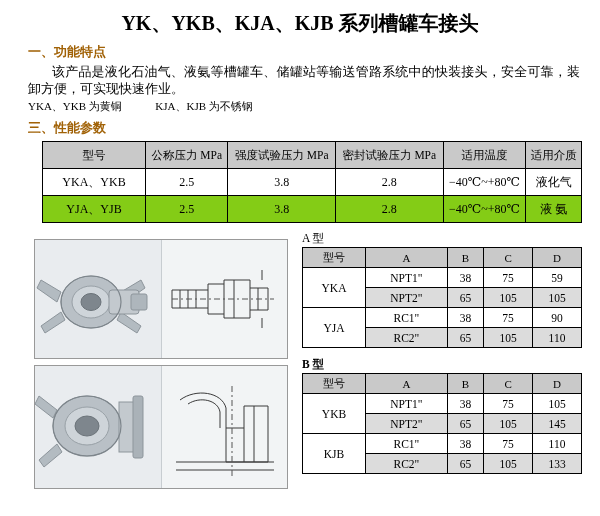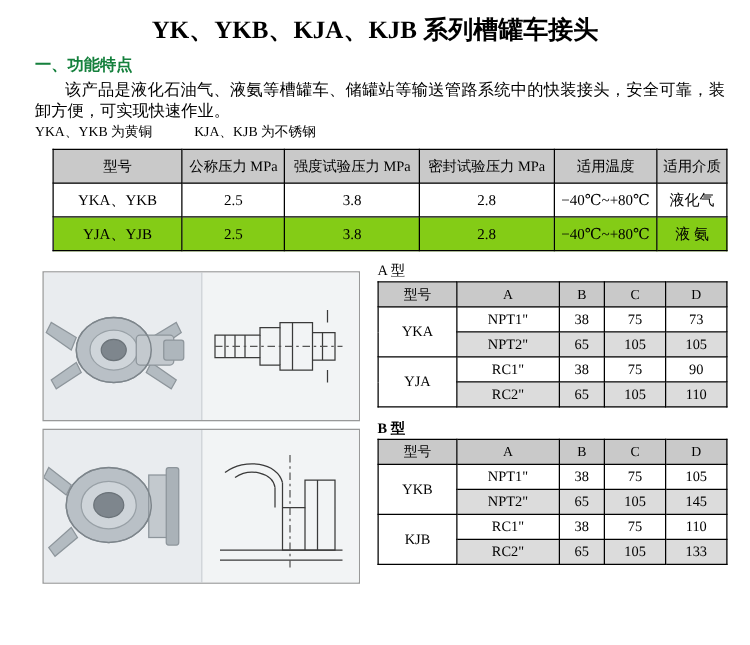--- a/index.html
+++ b/index.html
@@ -24,21 +24,21 @@
   }
   .title {
     text-align: center;
     font-size: 20px;
     font-weight: bold;
     letter-spacing: 0px;
     margin: 10px 0 6px 0;
     font-family: "Liberation Serif", "DejaVu Serif", serif;
   }
   .sec-head {
-    color: #15803d;
+    color: #a16207;
     font-weight: bold;
     font-size: 13px;
     margin: 4px 0 2px 14px;
   }
   .body-text {
     font-size: 13px;
     line-height: 17px;
     margin: 0 0 0 0;
     padding: 0 6px 0 14px;
     text-align: justify;
@@ -145,20 +145,21 @@
 
   <div class="sec-head">一、功能特点</div>
   <div class="body-text indent2">该产品是液化石油气、液氨等槽罐车、储罐站等输送管路系统中的快装接头，安全可靠，装卸方便，可实现快速作业。</div>
 
   <div class="mat-line">
     <span>YKA、YKB 为黄铜</span>
     <span class="gap-wide"></span>
     <span>KJA、KJB 为不锈钢</span>
   </div>
 
+  <div class="sec-head">三、性能参数</div>
 
   <table class="spec">
     <thead>
       <tr>
         <th class="model">型号</th>
         <th>公称压力 MPa</th>
         <th>强度试验压力 MPa</th>
         <th>密封试验压力 MPa</th>
         <th>适用温度</th>
         <th>适用介质</th>
@@ -236,21 +237,21 @@
           <th>C</th>
           <th>D</th>
         </tr>
       </thead>
       <tbody>
         <tr>
           <td class="rowname" rowspan="2">YKA</td>
           <td>NPT1"</td>
           <td>38</td>
           <td>75</td>
-          <td>73</td>
+          <td>59</td>
         </tr>
         <tr>
           <td class="shaded">NPT2"</td>
           <td class="shaded">65</td>
           <td class="shaded">105</td>
           <td class="shaded">105</td>
         </tr>
         <tr>
           <td class="rowname" rowspan="2">YJA</td>
           <td>RC1"</td>

